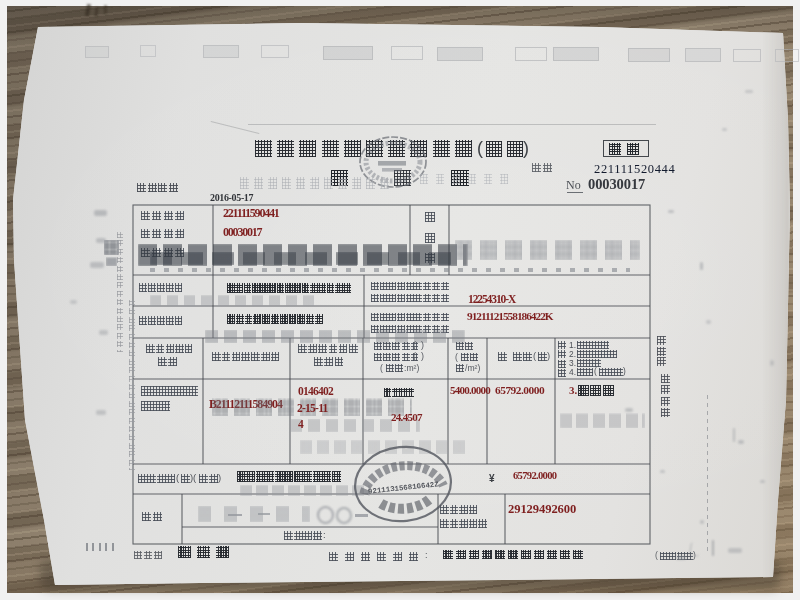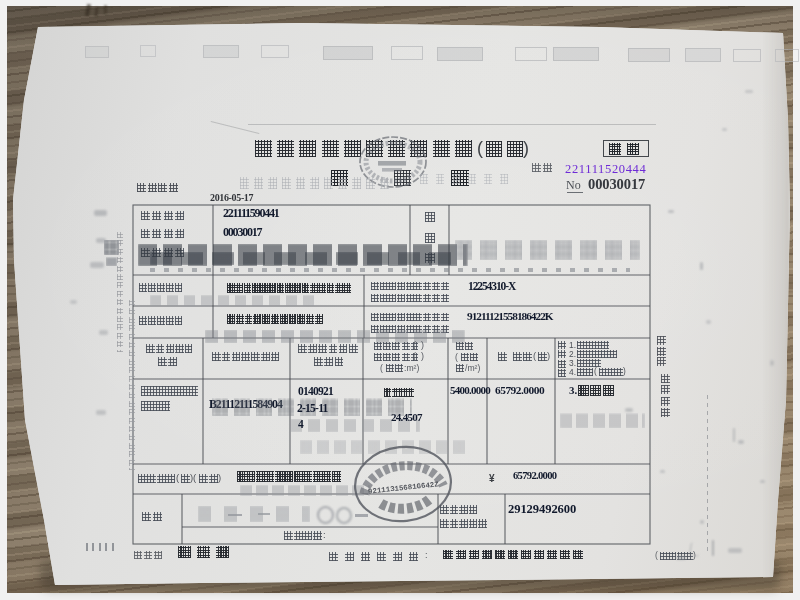--- a/index.html
+++ b/index.html
@@ -1,17 +1,17 @@
 <!DOCTYPE html>
 <html><head><meta charset="utf-8">
 <style>
 html,body{margin:0;padding:0;width:800px;height:600px;overflow:hidden;background:#f1f1f1;}
 #stage{position:absolute;inset:0;width:800px;height:600px;font-family:"Liberation Sans",sans-serif;filter:blur(.3px) contrast(.97);}
 .t{position:absolute;font-family:"Liberation Sans",sans-serif;color:#3c4046;white-space:nowrap;line-height:1;}
-.d{position:absolute;font-family:"Liberation Serif",serif;font-weight:bold;color:#0f172a;white-space:nowrap;line-height:1;filter:blur(.35px);}
+.d{position:absolute;font-family:"Liberation Serif",serif;font-weight:bold;color:#7f1d1d;white-space:nowrap;line-height:1;filter:blur(.35px);}
 
 .ct{position:absolute;--ink:rgba(68,74,84,.85);--cw:9px;--p:12px;--sp:3px;
 background:repeating-linear-gradient(0deg,var(--ink) 0 1px,rgba(0,0,0,0) 1px var(--sp)),repeating-linear-gradient(90deg,var(--ink) 0 1px,rgba(0,0,0,0) 1px var(--sp));
 -webkit-mask:repeating-linear-gradient(90deg,#000 0 var(--cw),rgba(0,0,0,0) var(--cw) var(--p));filter:blur(.45px);}
 
 .cv{position:absolute;--ink:rgba(68,74,84,.85);--cw:9px;--p:12px;--sp:3px;
 background:repeating-linear-gradient(0deg,var(--ink) 0 1px,rgba(0,0,0,0) 1px var(--sp)),repeating-linear-gradient(90deg,var(--ink) 0 1px,rgba(0,0,0,0) 1px var(--sp));
 -webkit-mask:repeating-linear-gradient(180deg,#000 0 var(--cw),rgba(0,0,0,0) var(--cw) var(--p));filter:blur(.45px);}
 .dark{--ink:rgba(34,38,44,.95);--sp:2.5px;}
 .faint{--ink:rgba(152,155,160,.68);}
@@ -74,21 +74,21 @@
   <ellipse cx="35" cy="27" rx="33" ry="25" fill="none" stroke="rgba(104,108,116,.7)" stroke-width="1.7" stroke-dasharray="7 2"></ellipse>
   <ellipse cx="35" cy="27" rx="27" ry="19" fill="none" stroke="rgba(116,120,128,.45)" stroke-width="5" stroke-dasharray="2.6 2"></ellipse>
   <rect x="20" y="26" width="28" height="4.6" fill="rgba(110,114,122,.55)"></rect>
   <rect x="24" y="33" width="20" height="3.6" fill="rgba(116,120,128,.45)"></rect>
 </svg>
 
 <div style="position:absolute;left:603px;top:140px;width:44px;height:15px;border:1.6px solid rgba(48,52,58,.9);"></div>
 <div class="ct" style="left:609px;top:143px;width:33px;height:11.5px;--cw:12px;--p:18px;--sp:2.6px;--ink:rgba(30,34,40,.97);"></div>
 
 <div class="ct" style="left:532px;top:163px;width:21px;height:9px;--cw:9px;--p:11.5px;--ink:rgba(90,94,100,.85);"></div>
-<div class="t" style="left:565px;top:163px;font-size:12.5px;letter-spacing:.65px;color:#6d28d9;font-family:'Liberation Serif',serif;filter:blur(.5px);text-align:center;">221111520444</div>
+<div class="t" style="left:594px;top:163px;font-size:12.5px;letter-spacing:.65px;color:#0f172a;font-family:'Liberation Serif',serif;filter:blur(.5px);text-align:center;">221111520444</div>
 
 <div class="t" style="left:566px;top:179px;font-size:12px;color:#4a4e54;font-family:'Liberation Serif',serif;">No</div>
 <div style="position:absolute;left:567px;top:192px;width:16px;height:1px;background:#6a6e74;"></div>
 <div class="d" style="left:588px;top:177px;font-size:14.5px;letter-spacing:-.1px;color:#33363c;">00030017</div>
 
 <div class="ct" style="left:137px;top:183px;width:42px;height:9px;--cw:9px;--p:10.7px;--ink:rgba(70,74,82,.9);"></div>
 <div class="d" style="left:182px;top:193px;font-size:10px;letter-spacing:-.35px;color:#303338;margin-left:28px;">2016-05-17</div>
 
 <div class="ct" style="left:240px;top:177px;width:150px;height:12px;--cw:9px;--p:14px;--ink:rgba(172,175,180,.55);"></div>
 <div class="ct" style="left:420px;top:174px;width:90px;height:10px;--cw:8px;--p:16px;--ink:rgba(178,181,186,.5);"></div>
@@ -138,21 +138,21 @@
 <div style="position:absolute;left:150px;top:268px;width:480px;height:4px;background:repeating-linear-gradient(90deg,rgba(130,134,141,.6) 0 5px,rgba(0,0,0,0) 5px 14px);filter:blur(.7px);"></div>
 <div class="ct" style="left:455px;top:240px;width:185px;height:20px;--cw:17px;--p:25px;--sp:3.6px;--ink:rgba(125,129,137,.8);filter:blur(1.5px);"></div>
 
 <div class="ct" style="left:139px;top:283px;width:44px;height:8.8px;--cw:7.8px;--p:8.9px;"></div>
 
 <div class="ct dark" style="left:227px;top:283px;width:124px;height:9.6px;--cw:7.6px;--p:8.3px;"></div>
 
 <div class="ct" style="left:371px;top:282px;width:78px;height:8.4px;--cw:7.9px;--p:8.7px;"></div>
 <div class="ct" style="left:371px;top:294px;width:78px;height:8.4px;--cw:7.9px;--p:8.7px;"></div>
 
-<div class="d" style="left:468px;top:281px;font-size:11.5px;letter-spacing:-1.1px;">12254310-X</div>
+<div class="d" style="left:468px;top:294px;font-size:11.5px;letter-spacing:-1.1px;">12254310-X</div>
 
 <div class="ct" style="left:139px;top:316px;width:44px;height:8.8px;--cw:7.8px;--p:8.9px;"></div>
 
 <div class="ct dark" style="left:227px;top:314px;width:97px;height:9.6px;--cw:7.8px;--p:8.8px;"></div>
 
 <div class="ct" style="left:371px;top:313px;width:78px;height:8.4px;--cw:7.9px;--p:8.7px;"></div>
 <div class="ct" style="left:371px;top:325px;width:78px;height:8.4px;--cw:7.9px;--p:8.7px;"></div>
 
 <div class="d" style="left:467px;top:311px;font-size:11.3px;letter-spacing:-1px;">91211121558186422K</div>
 
@@ -201,21 +201,21 @@
 <div class="t" style="left:623px;top:367px;font-size:8.4px;color:#4a4e55;">)</div>
 
 <div class="ct" style="left:141px;top:386px;width:57px;height:9.6px;--cw:9.6px;--p:9.6px;"></div>
 <div class="ct" style="left:141px;top:401px;width:29px;height:9.6px;--cw:9.6px;--p:9.6px;"></div>
 
 <div class="d" style="left:209px;top:399px;font-size:11.8px;letter-spacing:-1px;">B21112111584904</div>
 
 <div class="ct" style="left:212px;top:398px;width:200px;height:18px;--cw:16px;--p:22px;--sp:3.6px;--ink:rgba(105,110,118,.75);filter:blur(1.1px);"></div>
 <div class="ct faint" style="left:290px;top:419px;width:130px;height:13px;--cw:12px;--p:18px;filter:blur(1.1px);"></div>
 
-<div class="d" style="left:298px;top:386px;font-size:11.5px;letter-spacing:-.75px;">0140921</div>
+<div class="d" style="left:298px;top:386px;font-size:11.5px;letter-spacing:-.75px;">0146402</div>
 <div class="d" style="left:297px;top:403px;font-size:11.5px;letter-spacing:-.75px;">2-15-11</div>
 <div class="d" style="left:298px;top:419px;font-size:11.5px;">4</div>
 
 <div class="ct dark" style="left:384px;top:388px;width:31px;height:8.6px;--cw:7.3px;--p:7.7px;"></div>
 <div class="d" style="left:391px;top:412px;font-size:11px;letter-spacing:-.7px;">24.4507</div>
 
 <div class="d" style="left:450px;top:385px;font-size:11px;letter-spacing:-.75px;">5400.0000</div>
 <div class="d" style="left:495px;top:385px;font-size:11.4px;letter-spacing:-.5px;">65792.0000</div>
 
 <div class="d" style="left:569px;top:385px;font-size:11px;">3.</div>

